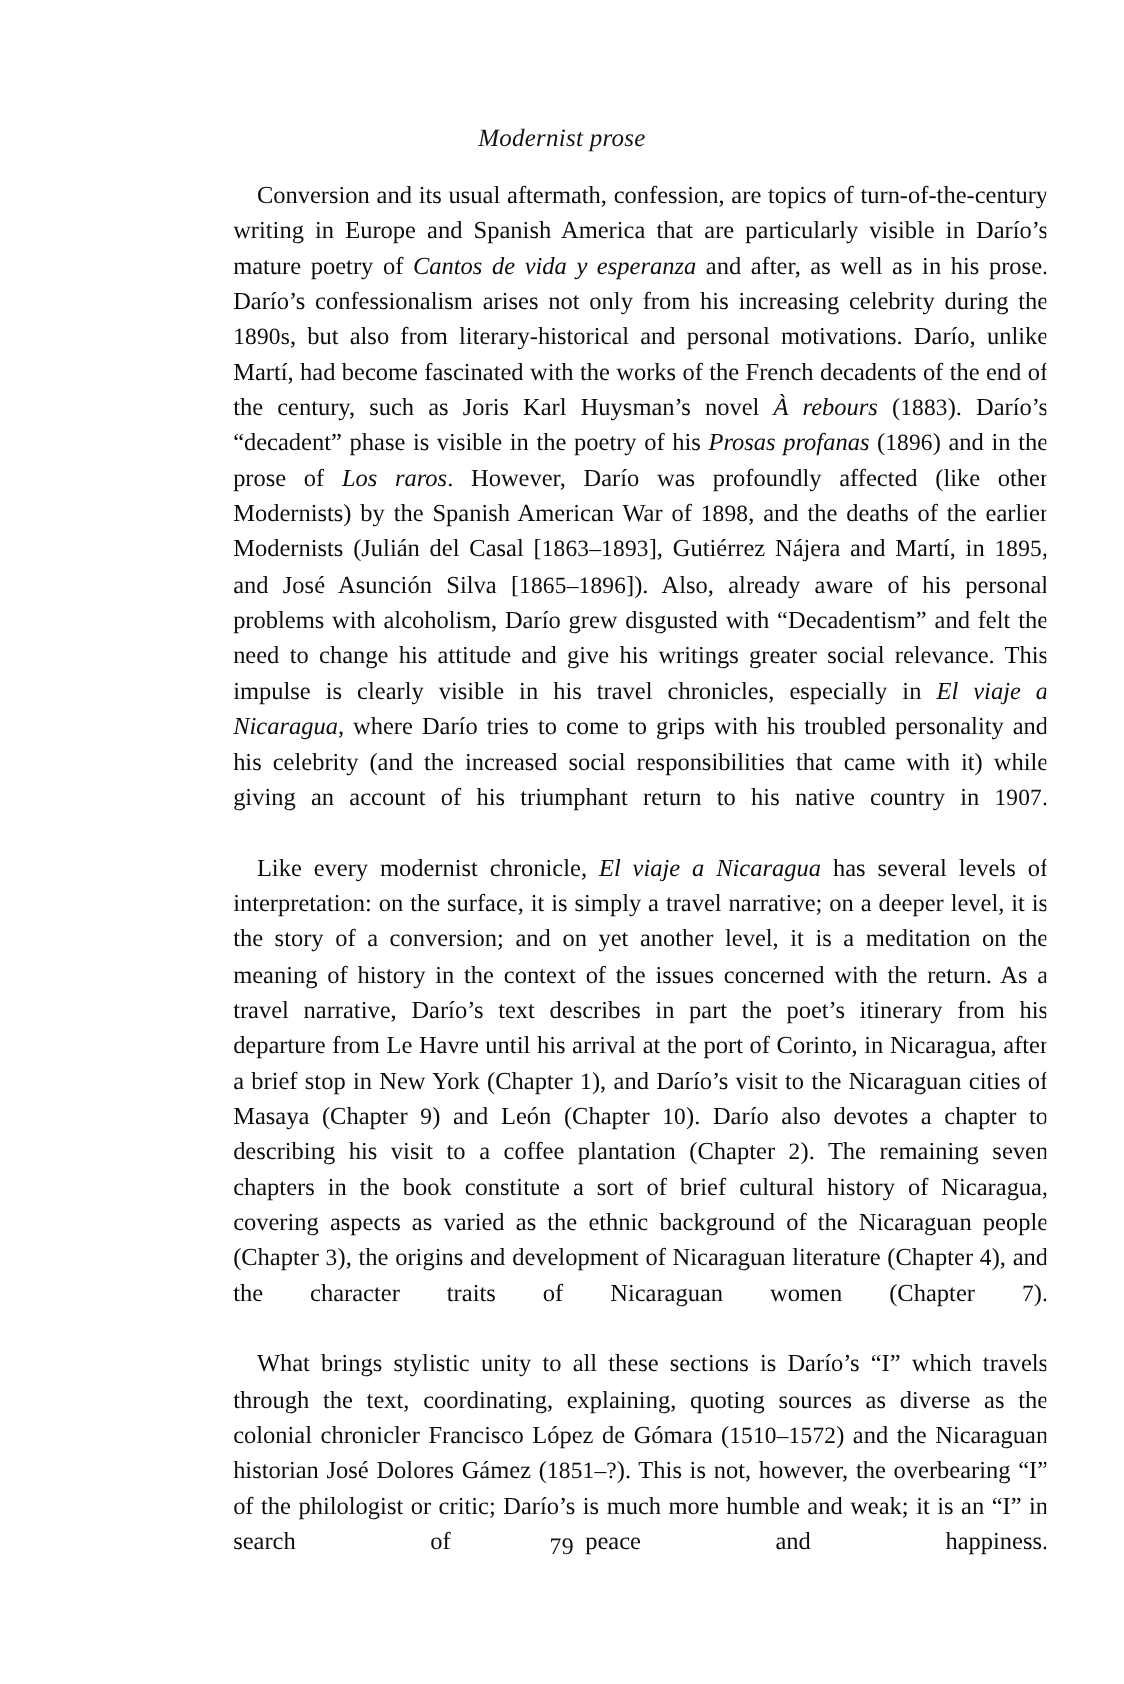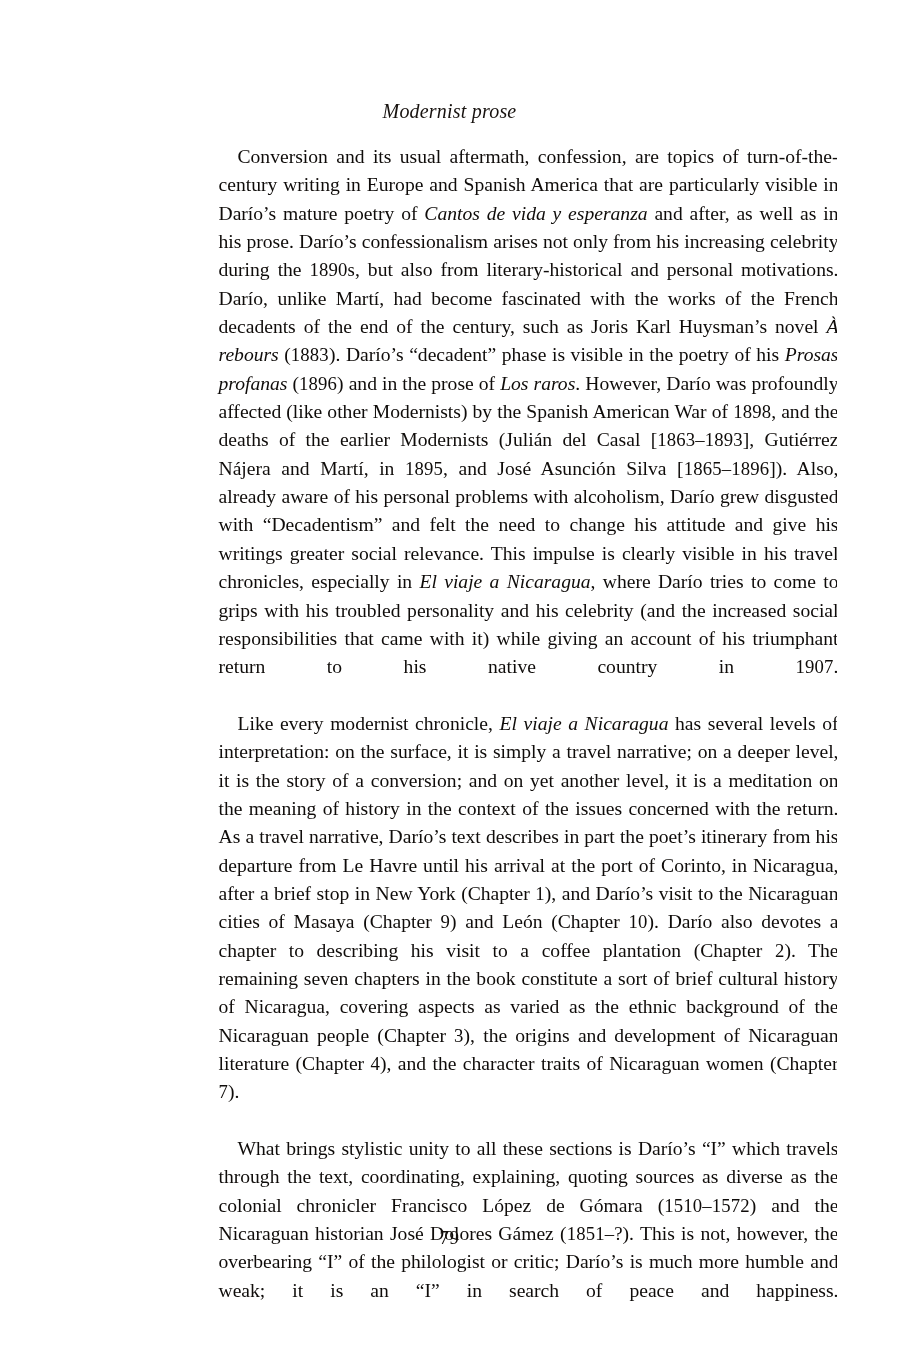--- a/index.html
+++ b/index.html
@@ -53,21 +53,20 @@
     hyphens: none;
   }
 
   
   .textblock p.flush {
     text-indent: 0;
   }
 
   .textblock p.indent {
     text-indent: 19px;
-    margin-left: 32px;
   }
 
   
   .textblock p::after {
     content: "";
     display: inline-block;
     width: 100%;
   }
 
   em, .ital {

